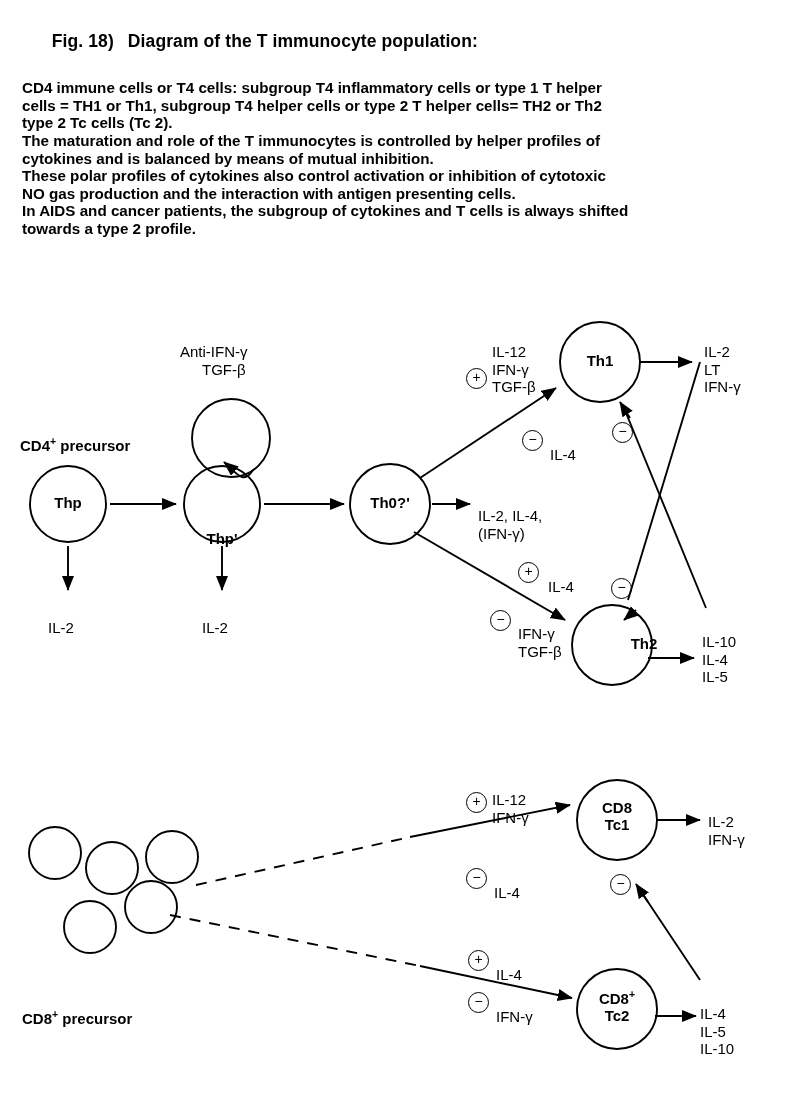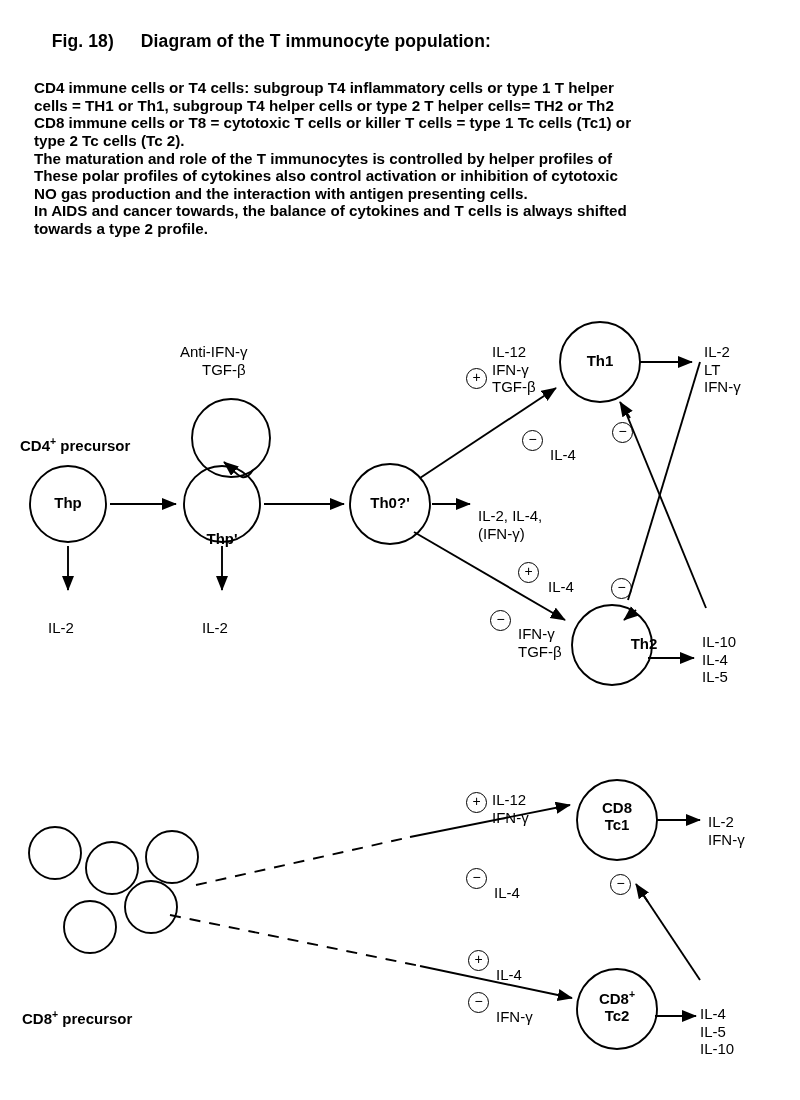--- a/index.html
+++ b/index.html
@@ -28,29 +28,29 @@
     width: 760px;
   }
   .caption-title {
     font-size: 17.5px;
     font-weight: bold;
     letter-spacing: 0.1px;
     margin-bottom: 6px;
     white-space: pre;
   }
   .caption-title .figno {
-    margin-right: 27px;
+    margin-right: 14px;
   }
   .caption-body {
     font-size: 15.2px;
     font-weight: bold;
     line-height: 1.16;
   }
   .caption-body p {
-    margin: 0 0 0 12px;
+    margin: 0 0 0 0;
   }
   
   #diagram {
     position: absolute;
     left: 0;
     top: 290px;
     width: 800px;
     height: 800px;
   }
   #diagram svg {
@@ -90,26 +90,26 @@
 
 <div id="page">
 
   <div class="caption">
     <div class="caption-title">
       <span class="figno">Fig. 18)</span><span>Diagram of the T immunocyte population:</span>
     </div>
     <div class="caption-body">
       <p>CD4 immune cells or T4 cells: subgroup T4 inflammatory cells or type 1  T helper</p>
       <p>cells = TH1 or Th1, subgroup T4 helper cells or type 2 T helper cells= TH2 or Th2</p>
-      <p>CD8 immune cells or T8 = cytotoxic T cells or killer T cells = type 1 Tc cells (Tc1) or</p>
       <p>type 2 Tc cells (Tc 2).</p>
       <p>The maturation and role of the T immunocytes is controlled by helper profiles of</p>
+      <p>cytokines and is balanced by means of mutual inhibition.</p>
       <p>These polar profiles of cytokines also control activation or inhibition of cytotoxic</p>
       <p>NO gas production and the interaction with antigen presenting cells.</p>
-      <p>In AIDS and cancer towards, the balance of cytokines and T cells is always shifted</p>
+      <p>In AIDS and cancer patients, the subgroup of cytokines and T cells is always shifted</p>
       <p>towards a type 2 profile.</p>
     </div>
   </div>
 
   <div id="diagram">
 
     <svg width="800" height="800" viewBox="0 0 800 800">
       <defs>
         <marker id="arrow" markerWidth="9" markerHeight="9" refX="7.5" refY="3.2" orient="auto">
           <path d="M0,0 L8,3.2 L0,6.4 z" fill="#000"></path>

